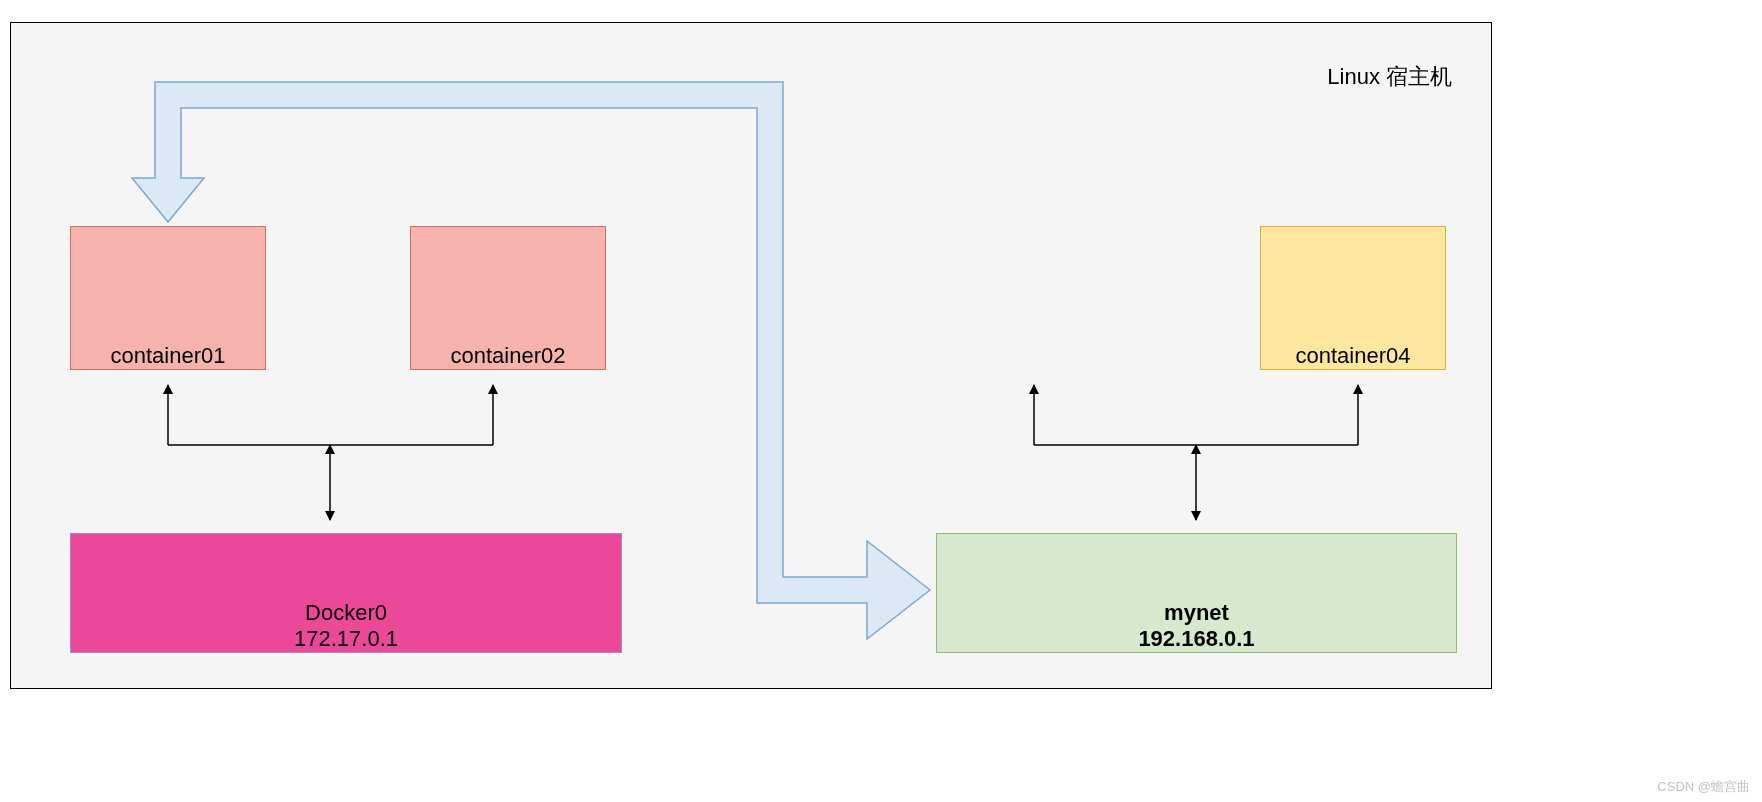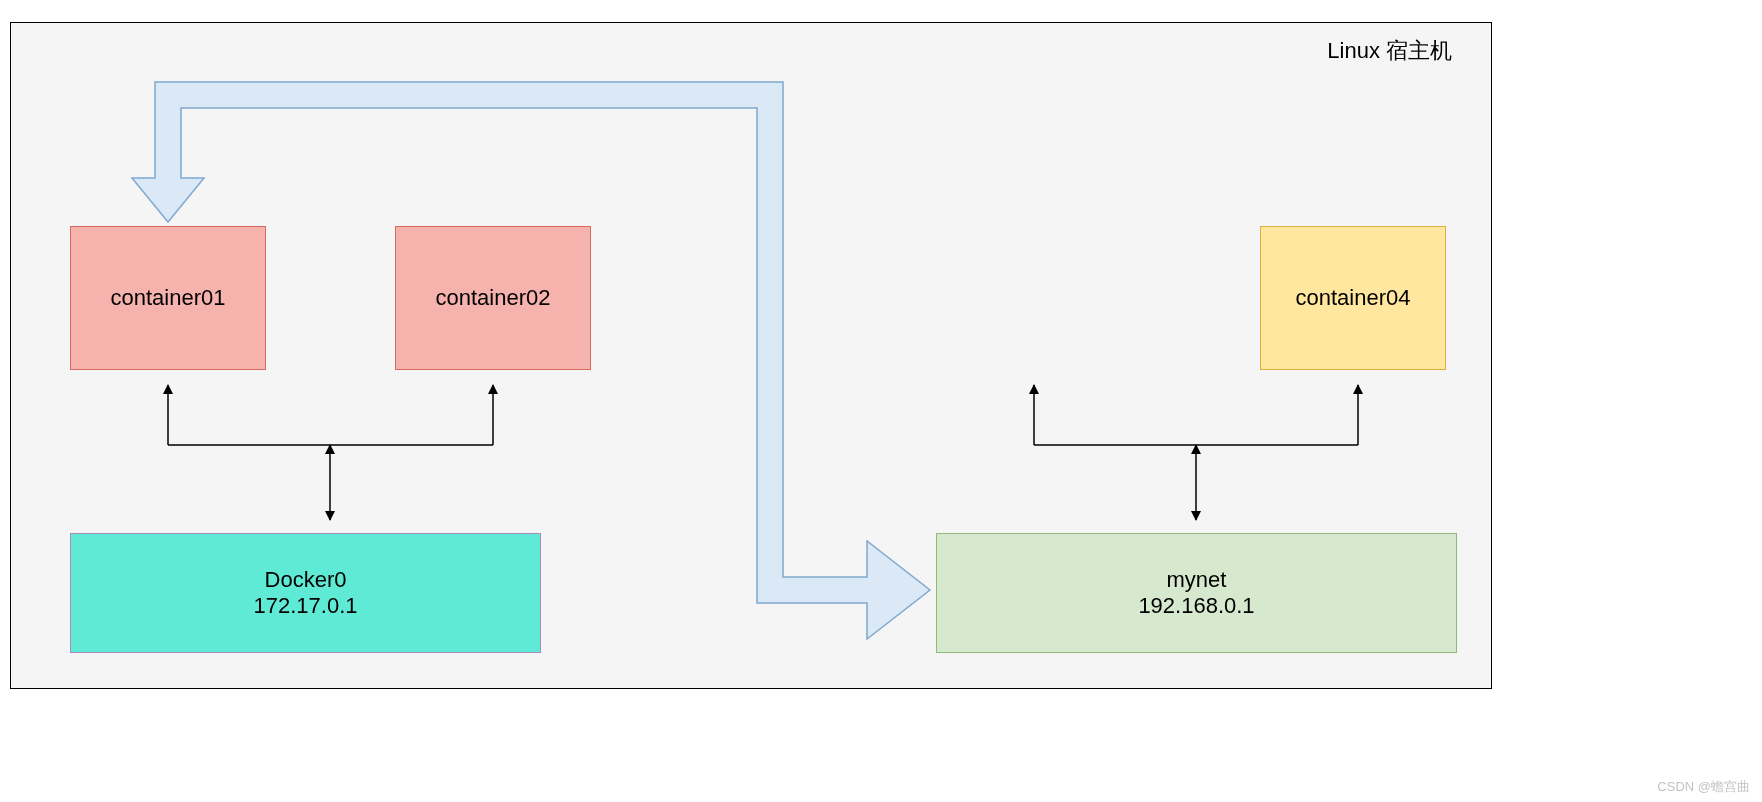--- a/index.html
+++ b/index.html
@@ -19,30 +19,30 @@
     left: 10px;
     top: 22px;
     width: 1480px;
     height: 665px;
     border: 1px solid #000;
     background: #f5f5f5;
   }
   .host-label {
     position: absolute;
     right: 310px;
-    top: 36px;
+    top: 62px;
     font-size: 22px;
     color: #000;
   }
   .box {
     position: absolute;
     display: flex;
     flex-direction: column;
     align-items: center;
-    justify-content: center;
+    justify-content: flex-end;
     font-size: 22px;
     color: #000;
     box-sizing: border-box;
   }
   .watermark {
     position: absolute;
     right: 12px;
     bottom: 6px;
     font-size: 13px;
     color: rgba(0,0,0,0.25);
@@ -60,35 +60,35 @@
 <div class="canvas">
 
   <div class="outer-frame"></div>
 
   <div class="host-label">Linux 宿主机</div>
 
   <div class="box" style="left:70px; top:226px; width:196px; height:144px; background:#f6b2ad; border:1px solid #d96a5f;">
     <span>container01</span>
   </div>
 
-  <div class="box" style="left:395px; top:226px; width:196px; height:144px; background:#f6b2ad; border:1px solid #d96a5f;">
+  <div class="box" style="left:410px; top:226px; width:196px; height:144px; background:#f6b2ad; border:1px solid #d96a5f;">
     <span>container02</span>
   </div>
 
 
   <div class="box" style="left:1260px; top:226px; width:186px; height:144px; background:#ffe79f; border:1px solid #d9b13b;">
     <span>container04</span>
   </div>
 
-  <div class="box" style="left:70px; top:533px; width:471px; height:120px; background:#5eead4; border:1px solid #a98bbd;">
+  <div class="box" style="left:70px; top:533px; width:552px; height:120px; background:#ec4899; border:1px solid #a98bbd;">
     <span>Docker0</span>
     <span>172.17.0.1</span>
   </div>
 
-  <div class="box" style="left:936px; top:533px; width:521px; height:120px; background:#d6e8ce; border:1px solid #8fbb7a;">
+  <div class="box" style="left:936px; top:533px; width:521px; height:120px; background:#d6e8ce; border:1px solid #8fbb7a;font-weight:bold;">
     <span>mynet</span>
     <span>192.168.0.1</span>
   </div>
 
   <svg class="overlay" width="1762" height="802">
     <defs>
       <marker id="arrowEnd" markerWidth="12" markerHeight="12" refX="9" refY="5" orient="auto" markerUnits="userSpaceOnUse">
         <path d="M0,0 L10,5 L0,10 z" fill="#000"></path>
       </marker>
       <marker id="arrowStart" markerWidth="12" markerHeight="12" refX="1" refY="5" orient="auto" markerUnits="userSpaceOnUse">

